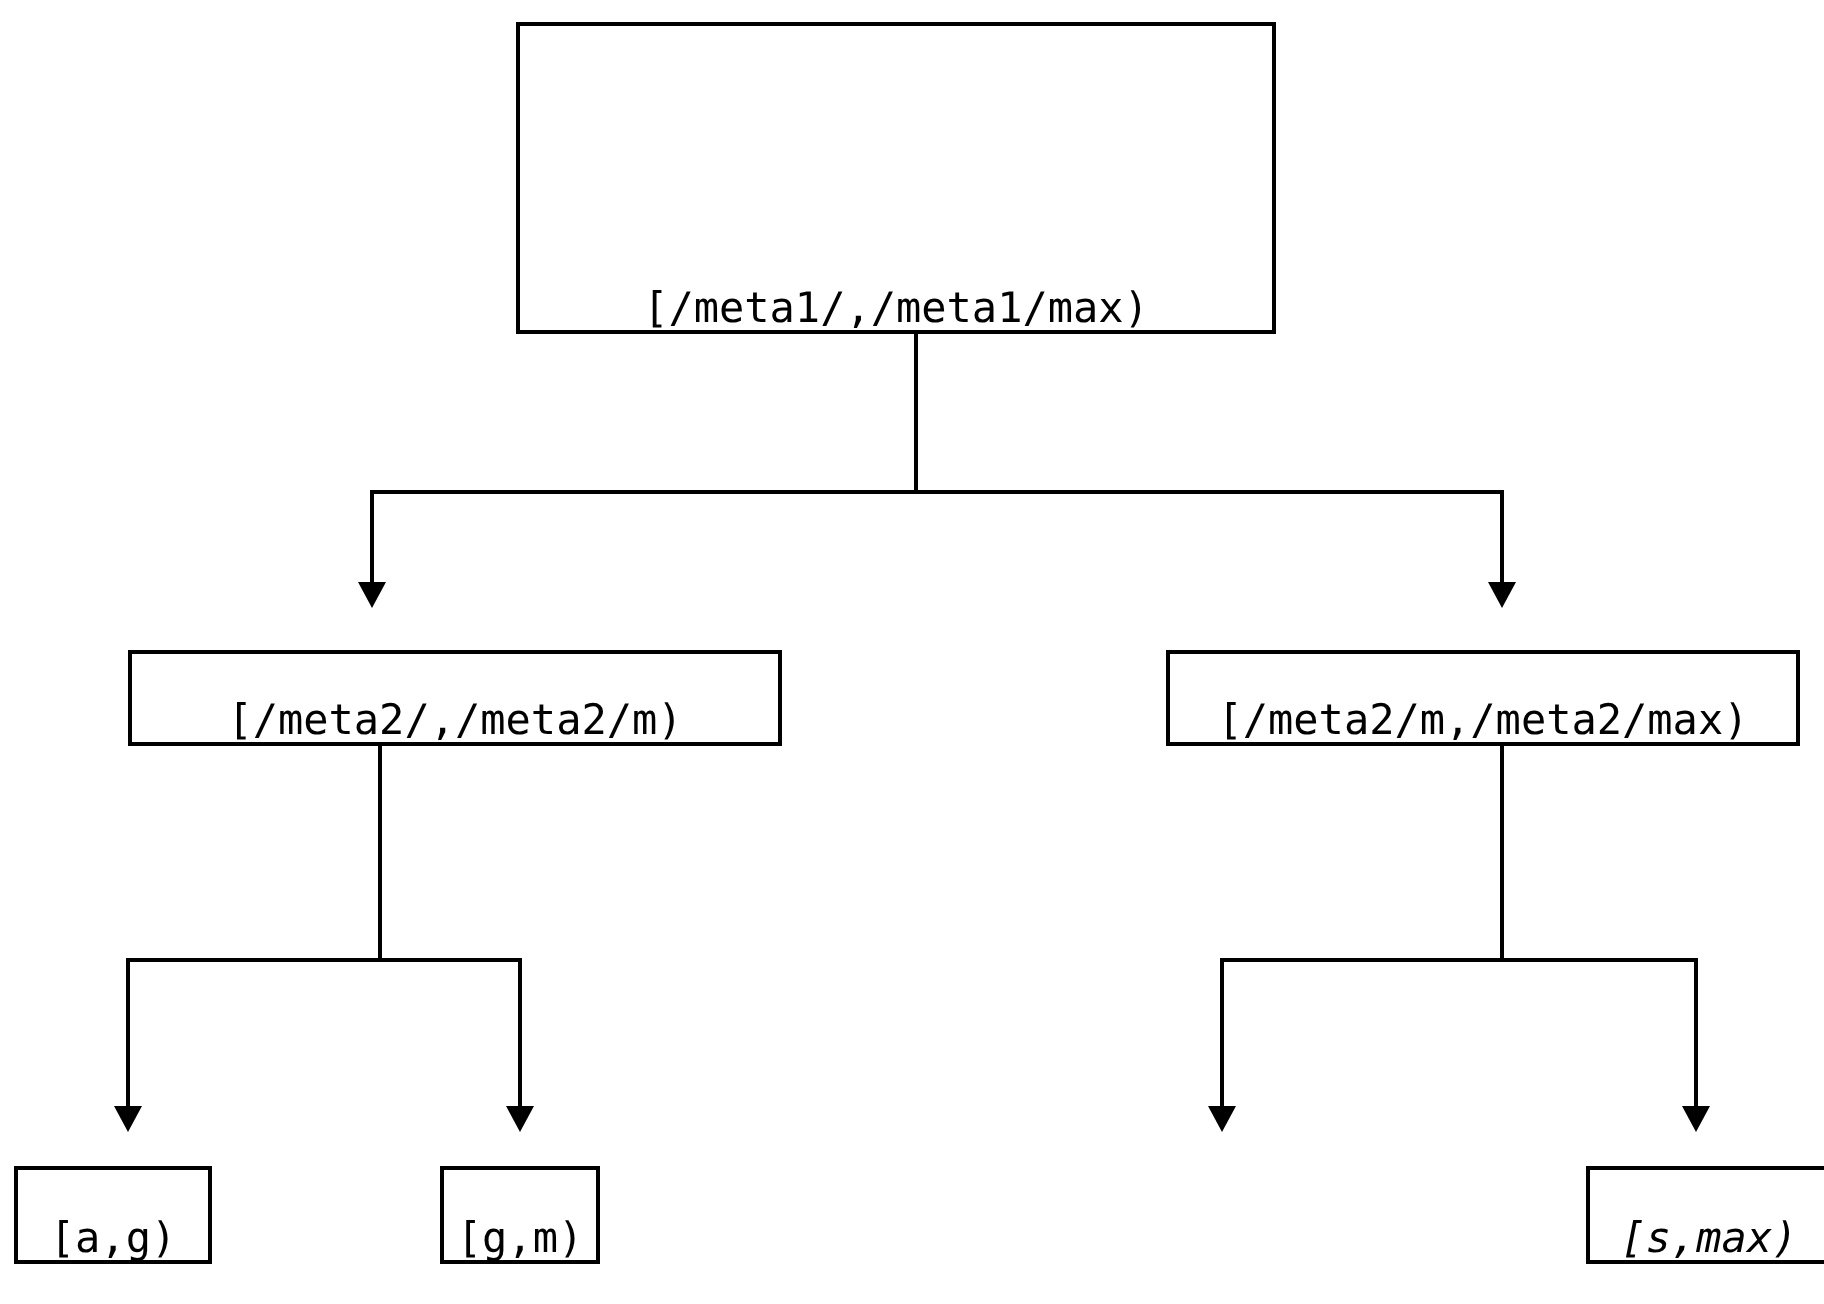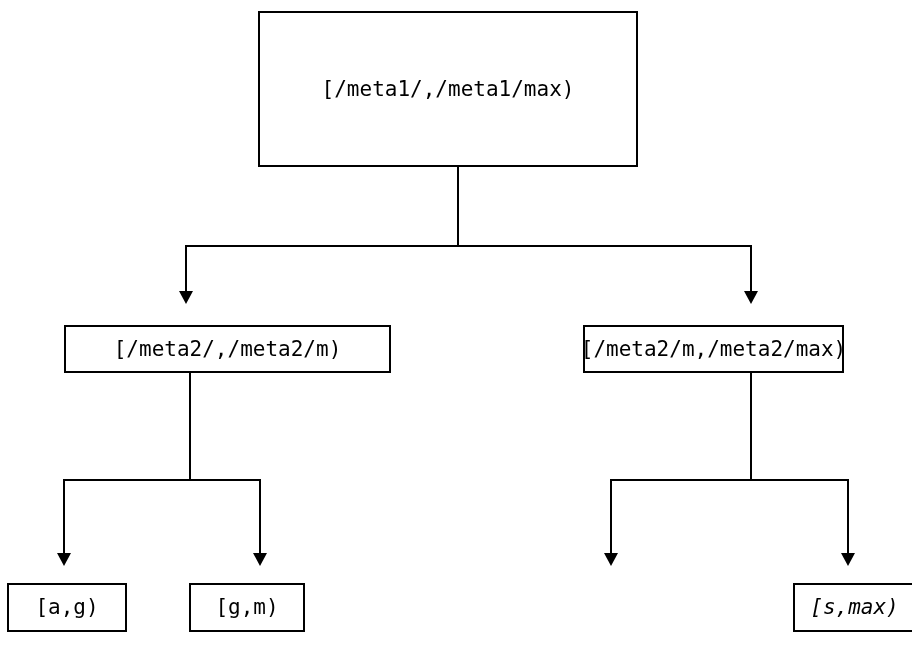--- a/index.html
+++ b/index.html
@@ -14,21 +14,21 @@
     background: #ffffff;
     overflow: hidden;
     font-family: "DejaVu Sans Mono", "Liberation Mono", monospace;
   }
   .node {
     position: absolute;
     box-sizing: border-box;
     border: 2px solid #000000;
     background: #ffffff;
     display: flex;
-    align-items: center;
+    align-items: flex-end;
     justify-content: center;
     color: #000000;
     white-space: pre;
   }
   .node-label {
     display: block;
     line-height: 1;
   }
   .node-root {
     left: 258px;
@@ -41,30 +41,30 @@
     left: 21px;
     top: 325px;
     width: 327px;
     height: 48px;
     font-size: 21px;
     margin-left: 43px;
   }
   .node-mid-right {
     left: 583px;
     top: 325px;
-    width: 261px;
+    width: 317px;
     height: 48px;
     font-size: 21px;
   }
   .node-leaf {
     height: 49px;
     font-size: 21px;
   }
-  .leaf-ag   { left: 7px;   top: 583px; width: 120px;  }
-  .leaf-gm   { left: 189px; top: 583px; width: 116px;  }
+  .leaf-ag   { left: 7px;   top: 583px; width: 99px;  }
+  .leaf-gm   { left: 220px; top: 583px; width: 80px;  }
   .leaf-ms   { left: 553px; top: 583px; width: 100px; }
   .leaf-smax { left: 793px; top: 583px; width: 123px; font-style: italic; }
 
   .edge {
     position: absolute;
     background: #000000;
   }
   .edge-v { width: 2px; }
   .edge-h { height: 2px; }
 

